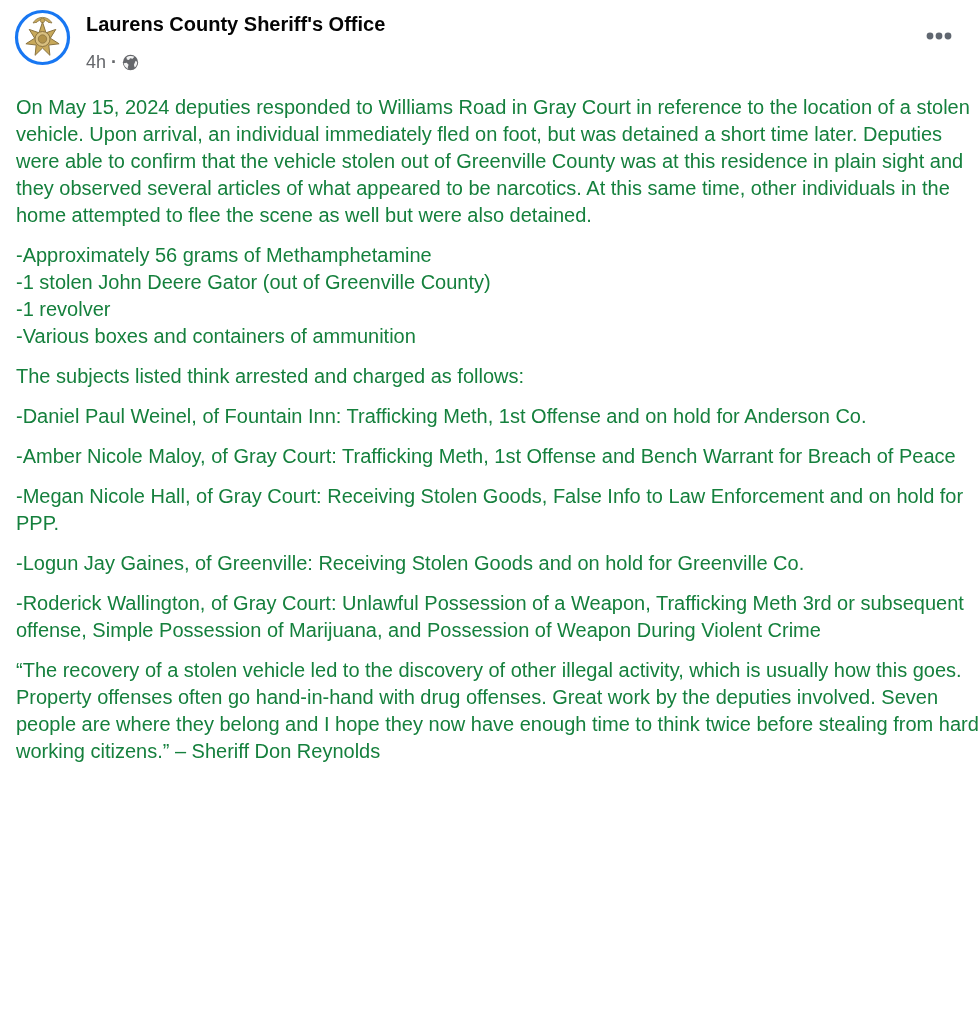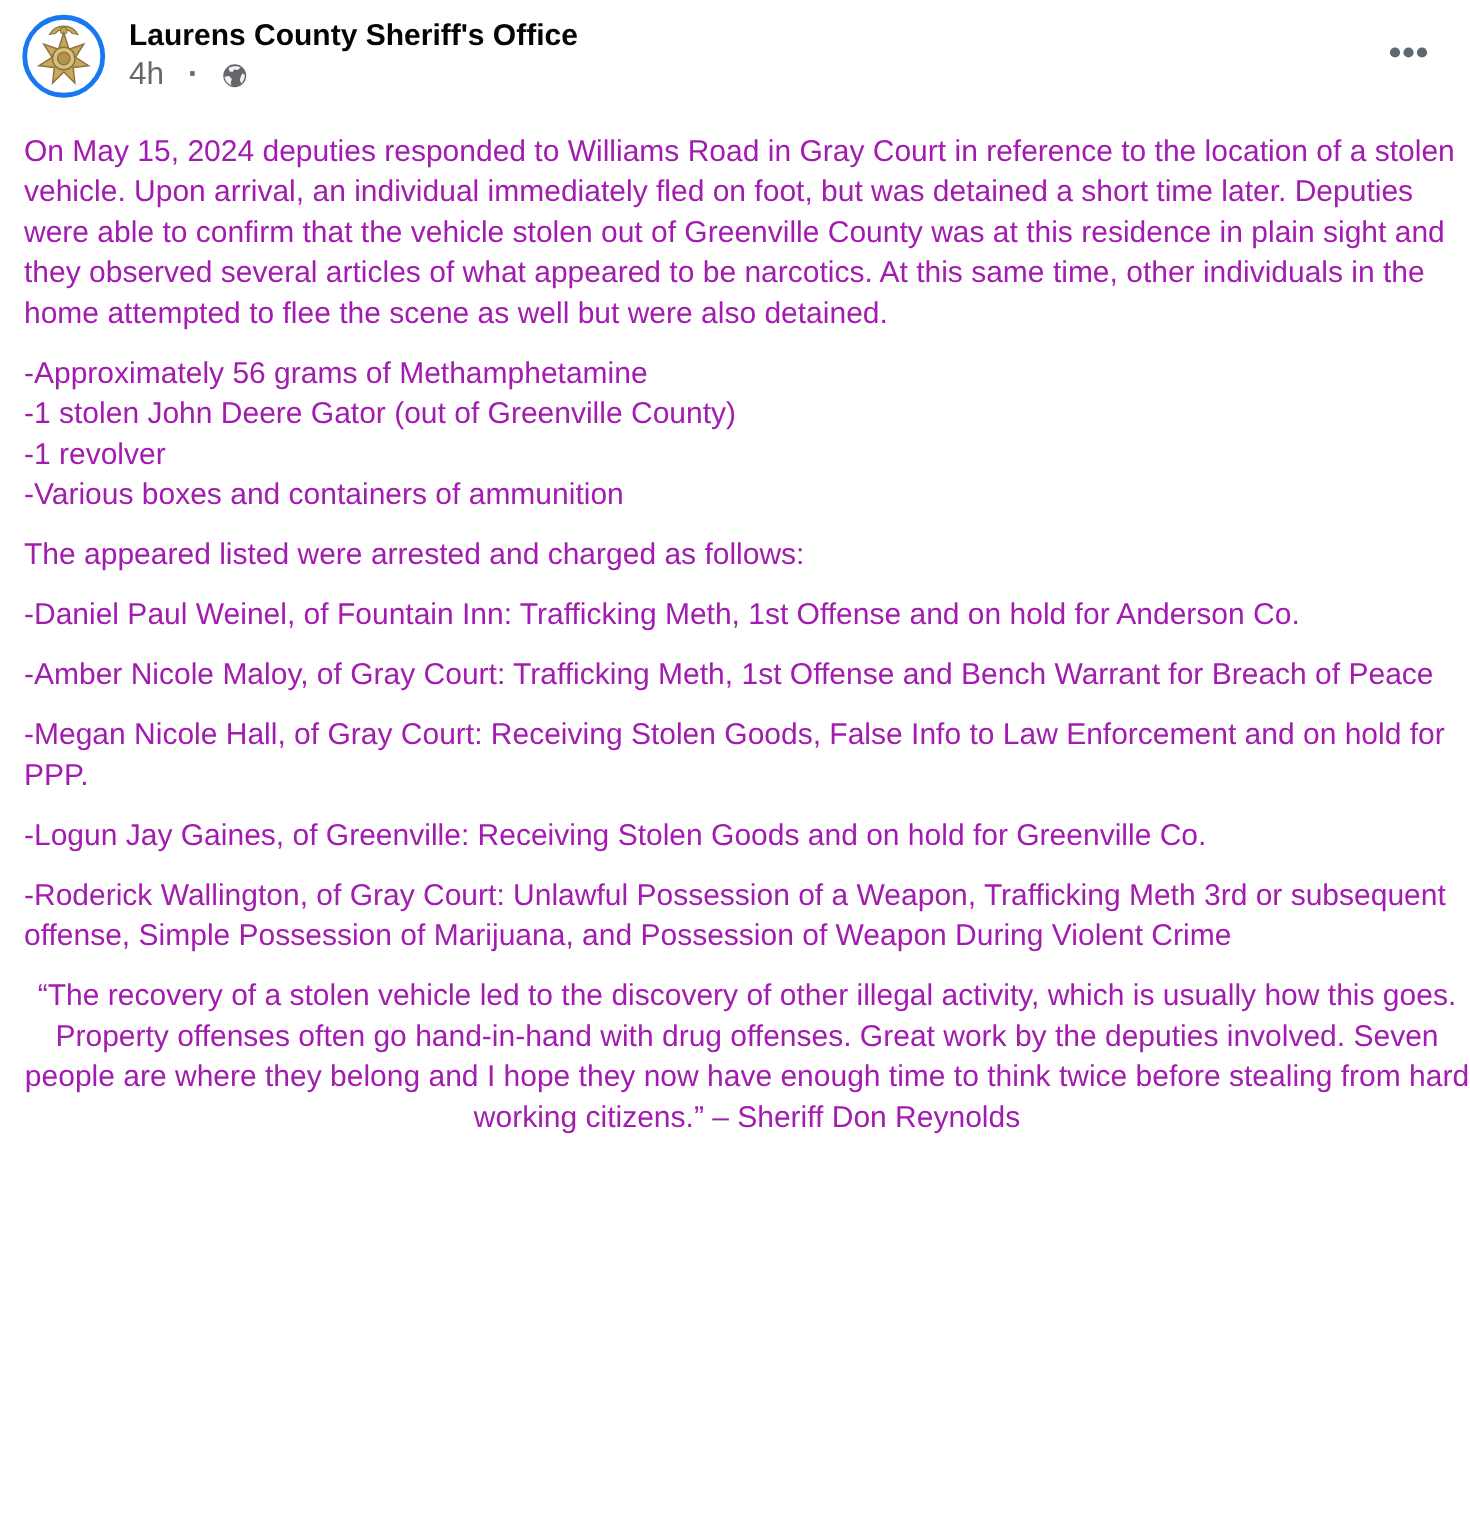--- a/index.html
+++ b/index.html
@@ -34,52 +34,52 @@
     font-weight: 700;
     font-size: 20px;
     line-height: 25px;
     color: #050505;
     cursor: pointer;
     display: inline-block;
   }
   .meta-row {
     display: flex;
     align-items: center;
-    gap: 16px;
-    margin-top: 3px;
+    gap: 5px;
+    margin-top: 15px;
     color: #65676B;
-    font-size: 21px;
+    font-size: 18px;
     line-height: 20px;
   }
   .meta-sep { font-weight: 700; }
   .globe { width: 17px; height: 17px; display: inline-block; margin-top: 1px; }
   .more-btn {
     position: absolute;
     top: 20px;
     right: 22px;
     width: 38px;
     height: 32px;
     display: flex;
     align-items: center;
     justify-content: center;
     border-radius: 50%;
     cursor: pointer;
   }
   .post-body {
     padding: 22px 0 0 16px;
     font-size: 20px;
     line-height: 27px;
-    color: #a21caf;
+    color: #15803d;
     letter-spacing: 0px;
   }
   .post-body p {
     margin: 0 0 13px 0;
     white-space: pre-wrap;
   }
-  .post-body p:last-child { margin-bottom: 0; text-align: center; }
+  .post-body p:last-child { margin-bottom: 0; }
 </style>
 </head>
 <body>
 
 <div class="post-header">
 
   <div class="avatar">
     <span>
       <svg width="57" height="57" viewBox="0 0 57 57">
         <circle cx="28.5" cy="28.5" r="26" fill="#ffffff" stroke="#1877F2" stroke-width="3.2"></circle>
@@ -119,20 +119,20 @@
   </div>
 
 </div>
 
 <div class="post-body">
   <p>On May 15, 2024 deputies responded to Williams Road in Gray Court in reference to the location of a stolen vehicle. Upon arrival, an individual immediately fled on foot, but was detained a short time later. Deputies were able to confirm that the vehicle stolen out of Greenville County was at this residence in plain sight and they observed several articles of what appeared to be narcotics. At this same time, other individuals in the home attempted to flee the scene as well but were also detained.</p>
   <p>-Approximately 56 grams of Methamphetamine
 -1 stolen John Deere Gator (out of Greenville County)
 -1 revolver
 -Various boxes and containers of ammunition</p>
-  <p>The appeared listed were arrested and charged as follows:</p>
+  <p>The subjects listed think arrested and charged as follows:</p>
   <p>-Daniel Paul Weinel, of Fountain Inn: Trafficking Meth, 1st Offense and on hold for Anderson Co.</p>
   <p>-Amber Nicole Maloy, of Gray Court: Trafficking Meth, 1st Offense and Bench Warrant for Breach of Peace</p>
   <p>-Megan Nicole Hall, of Gray Court: Receiving Stolen Goods, False Info to Law Enforcement and on hold for PPP.</p>
   <p>-Logun Jay Gaines, of Greenville: Receiving Stolen Goods and on hold for Greenville Co.</p>
   <p>-Roderick Wallington, of Gray Court: Unlawful Possession of a Weapon, Trafficking Meth 3rd or subsequent offense, Simple Possession of Marijuana, and Possession of Weapon During Violent Crime</p>
   <p>“The recovery of a stolen vehicle led to the discovery of other illegal activity, which is usually how this goes. Property offenses often go hand-in-hand with drug offenses. Great work by the deputies involved. Seven people are where they belong and I hope they now have enough time to think twice before stealing from hard working citizens.” – Sheriff Don Reynolds</p>
 </div>
 
 </body></html>

